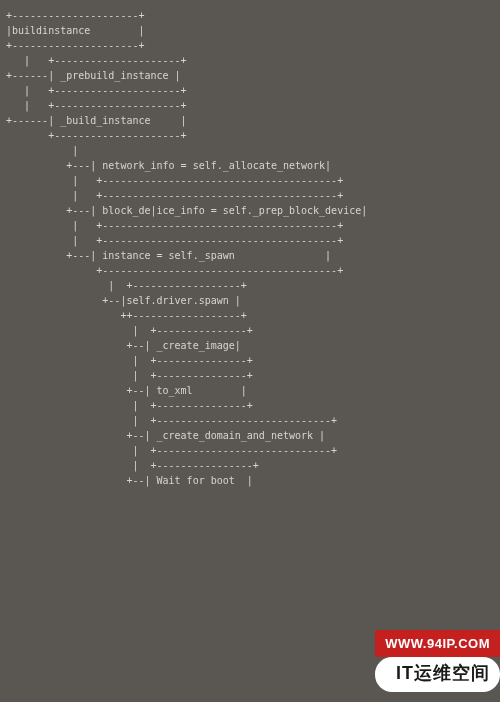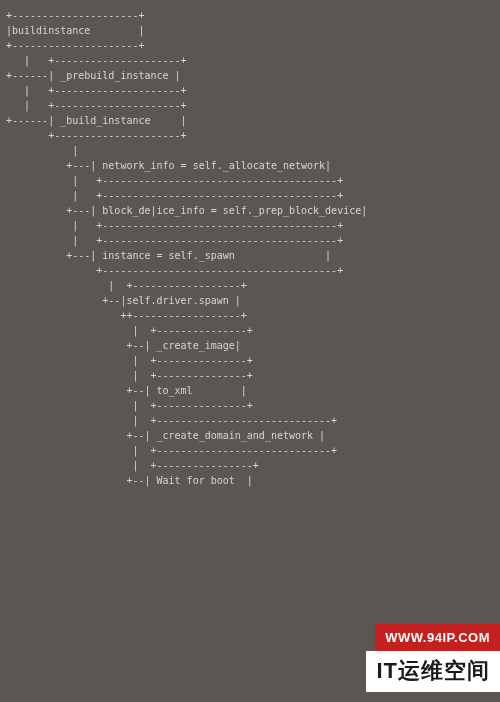--- a/index.html
+++ b/index.html
@@ -33,24 +33,25 @@
     font-size: 13px;
     padding: 4px 10px;
     display: inline-block;
     letter-spacing: 0.5px;
   }
   .wm-bottom {
     background: #ffffff;
     color: #1a1a1a;
     font-family: "Microsoft YaHei", Arial, sans-serif;
     font-weight: bold;
-    font-size: 22px;
+    font-size: 18px;
     padding: 3px 10px 5px 10px;
     display: block;
     letter-spacing: 1px;
+    border-radius: 17px;
   }
 </style>
 </head>
 <body>
 
 <pre class="diagram" id="diagram-block">+---------------------+
 |buildinstance        |
 +---------------------+
    |   +---------------------+
 +------| _prebuild_instance |

